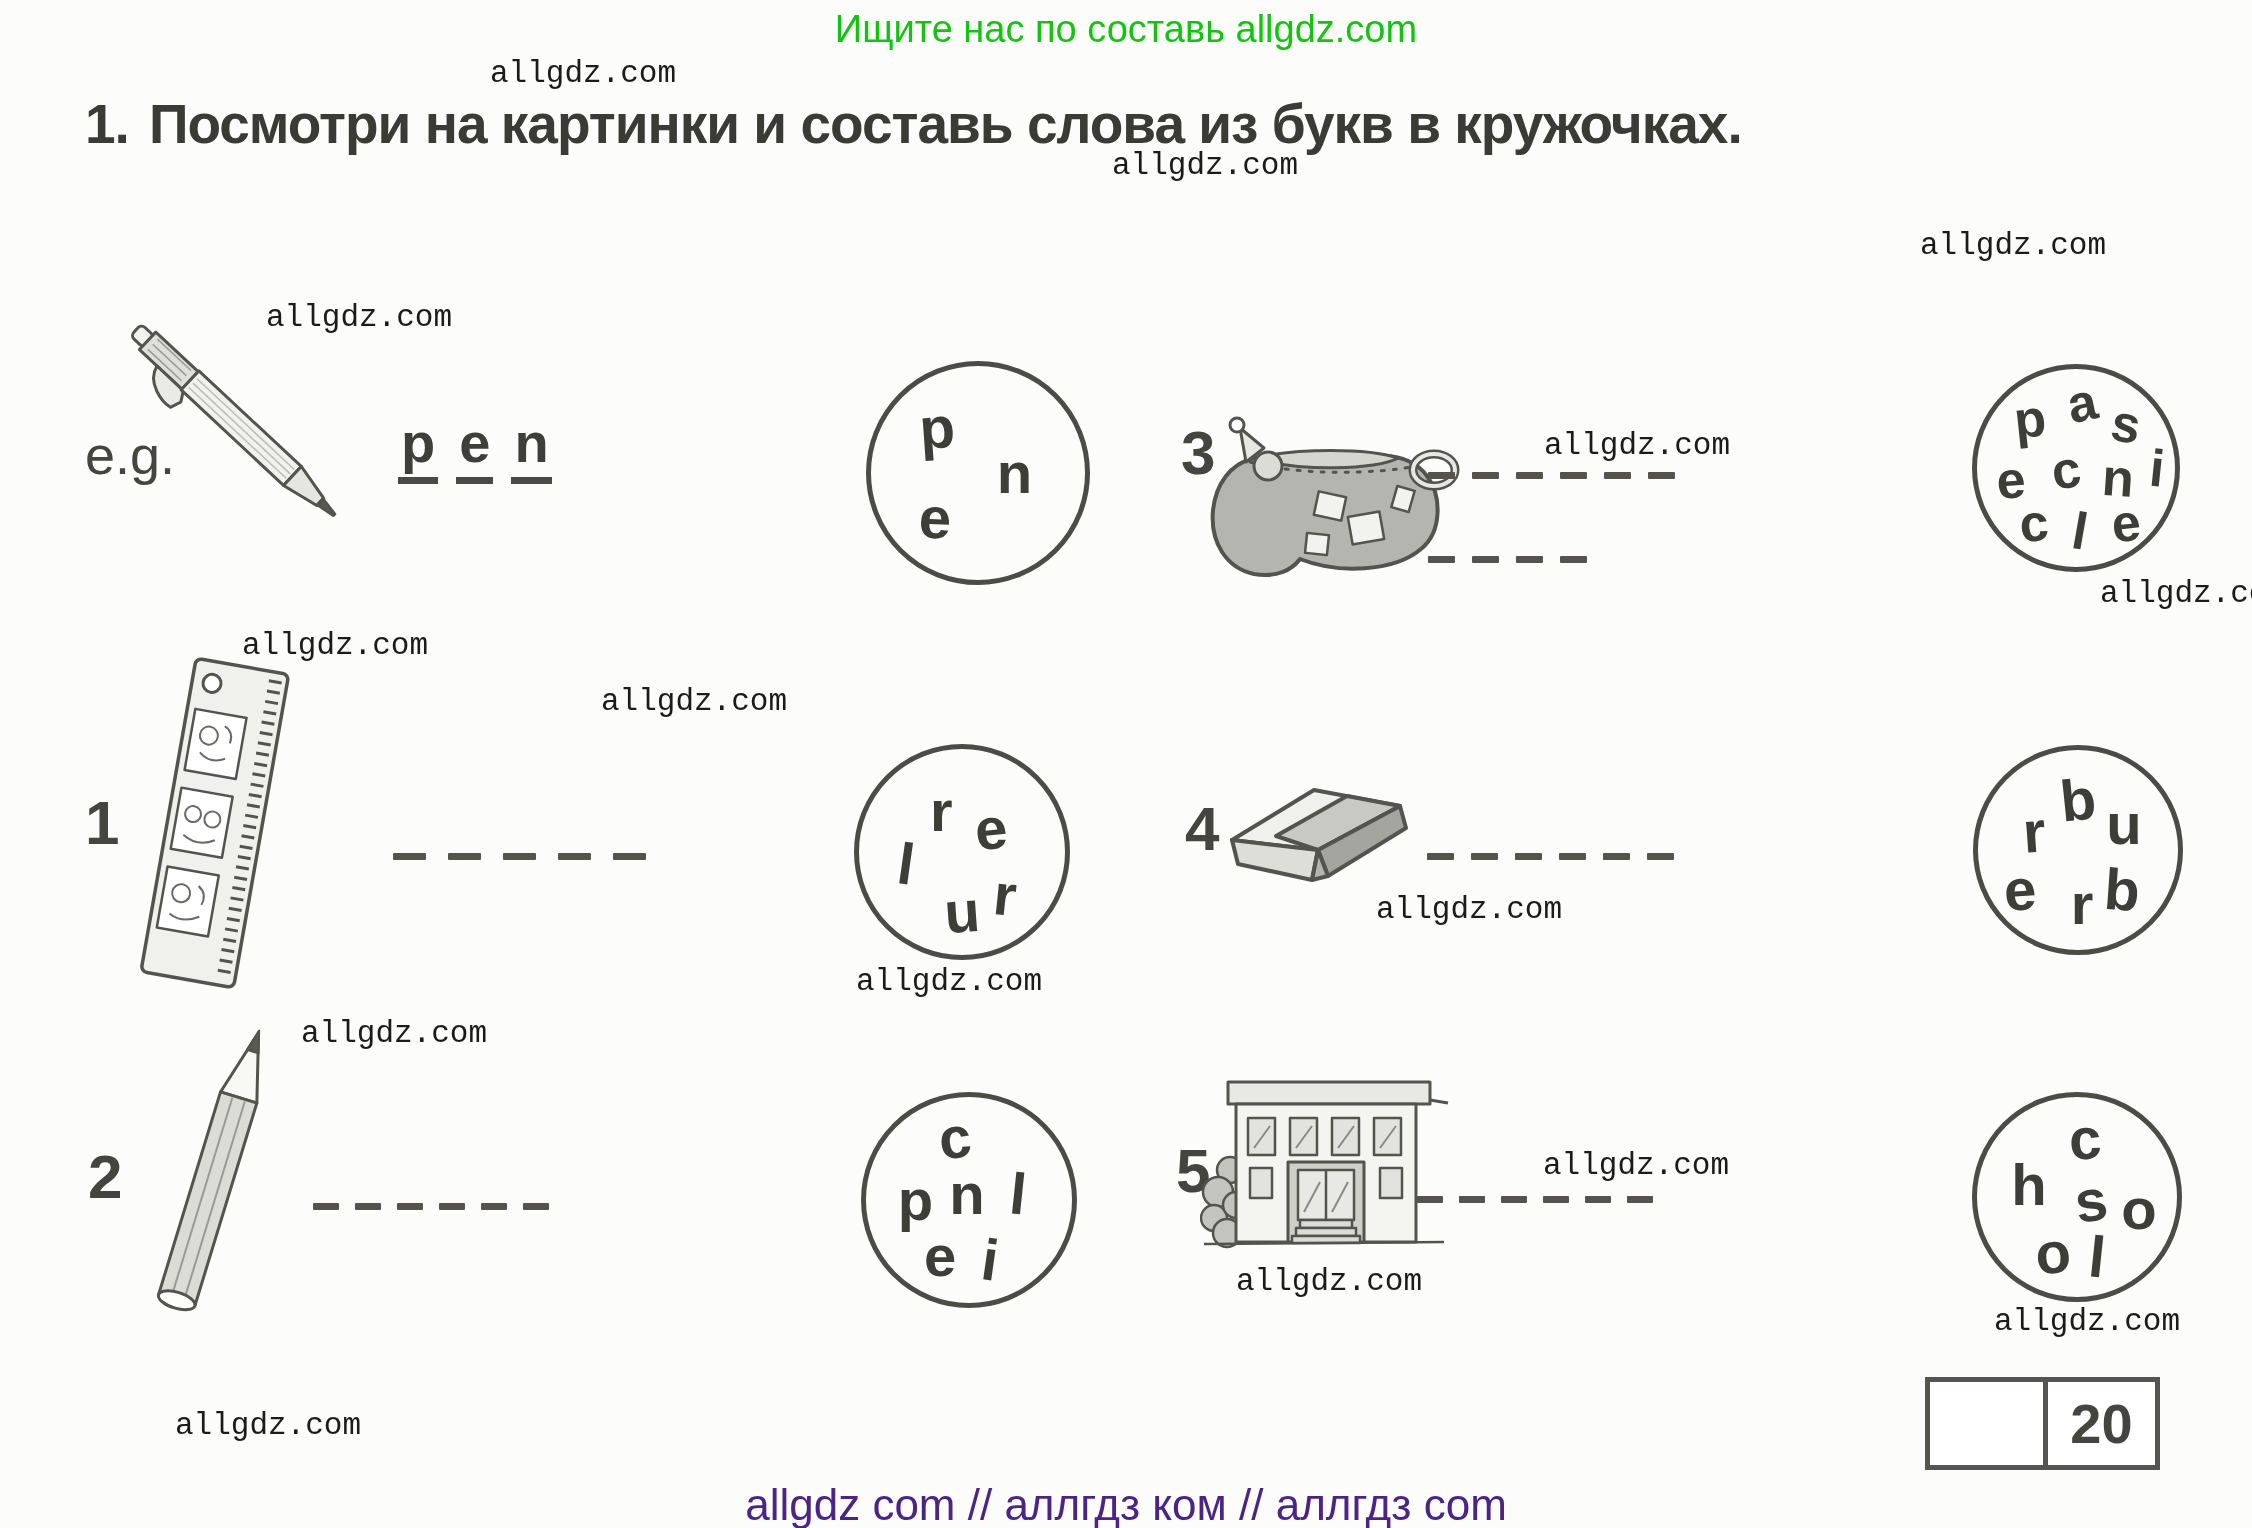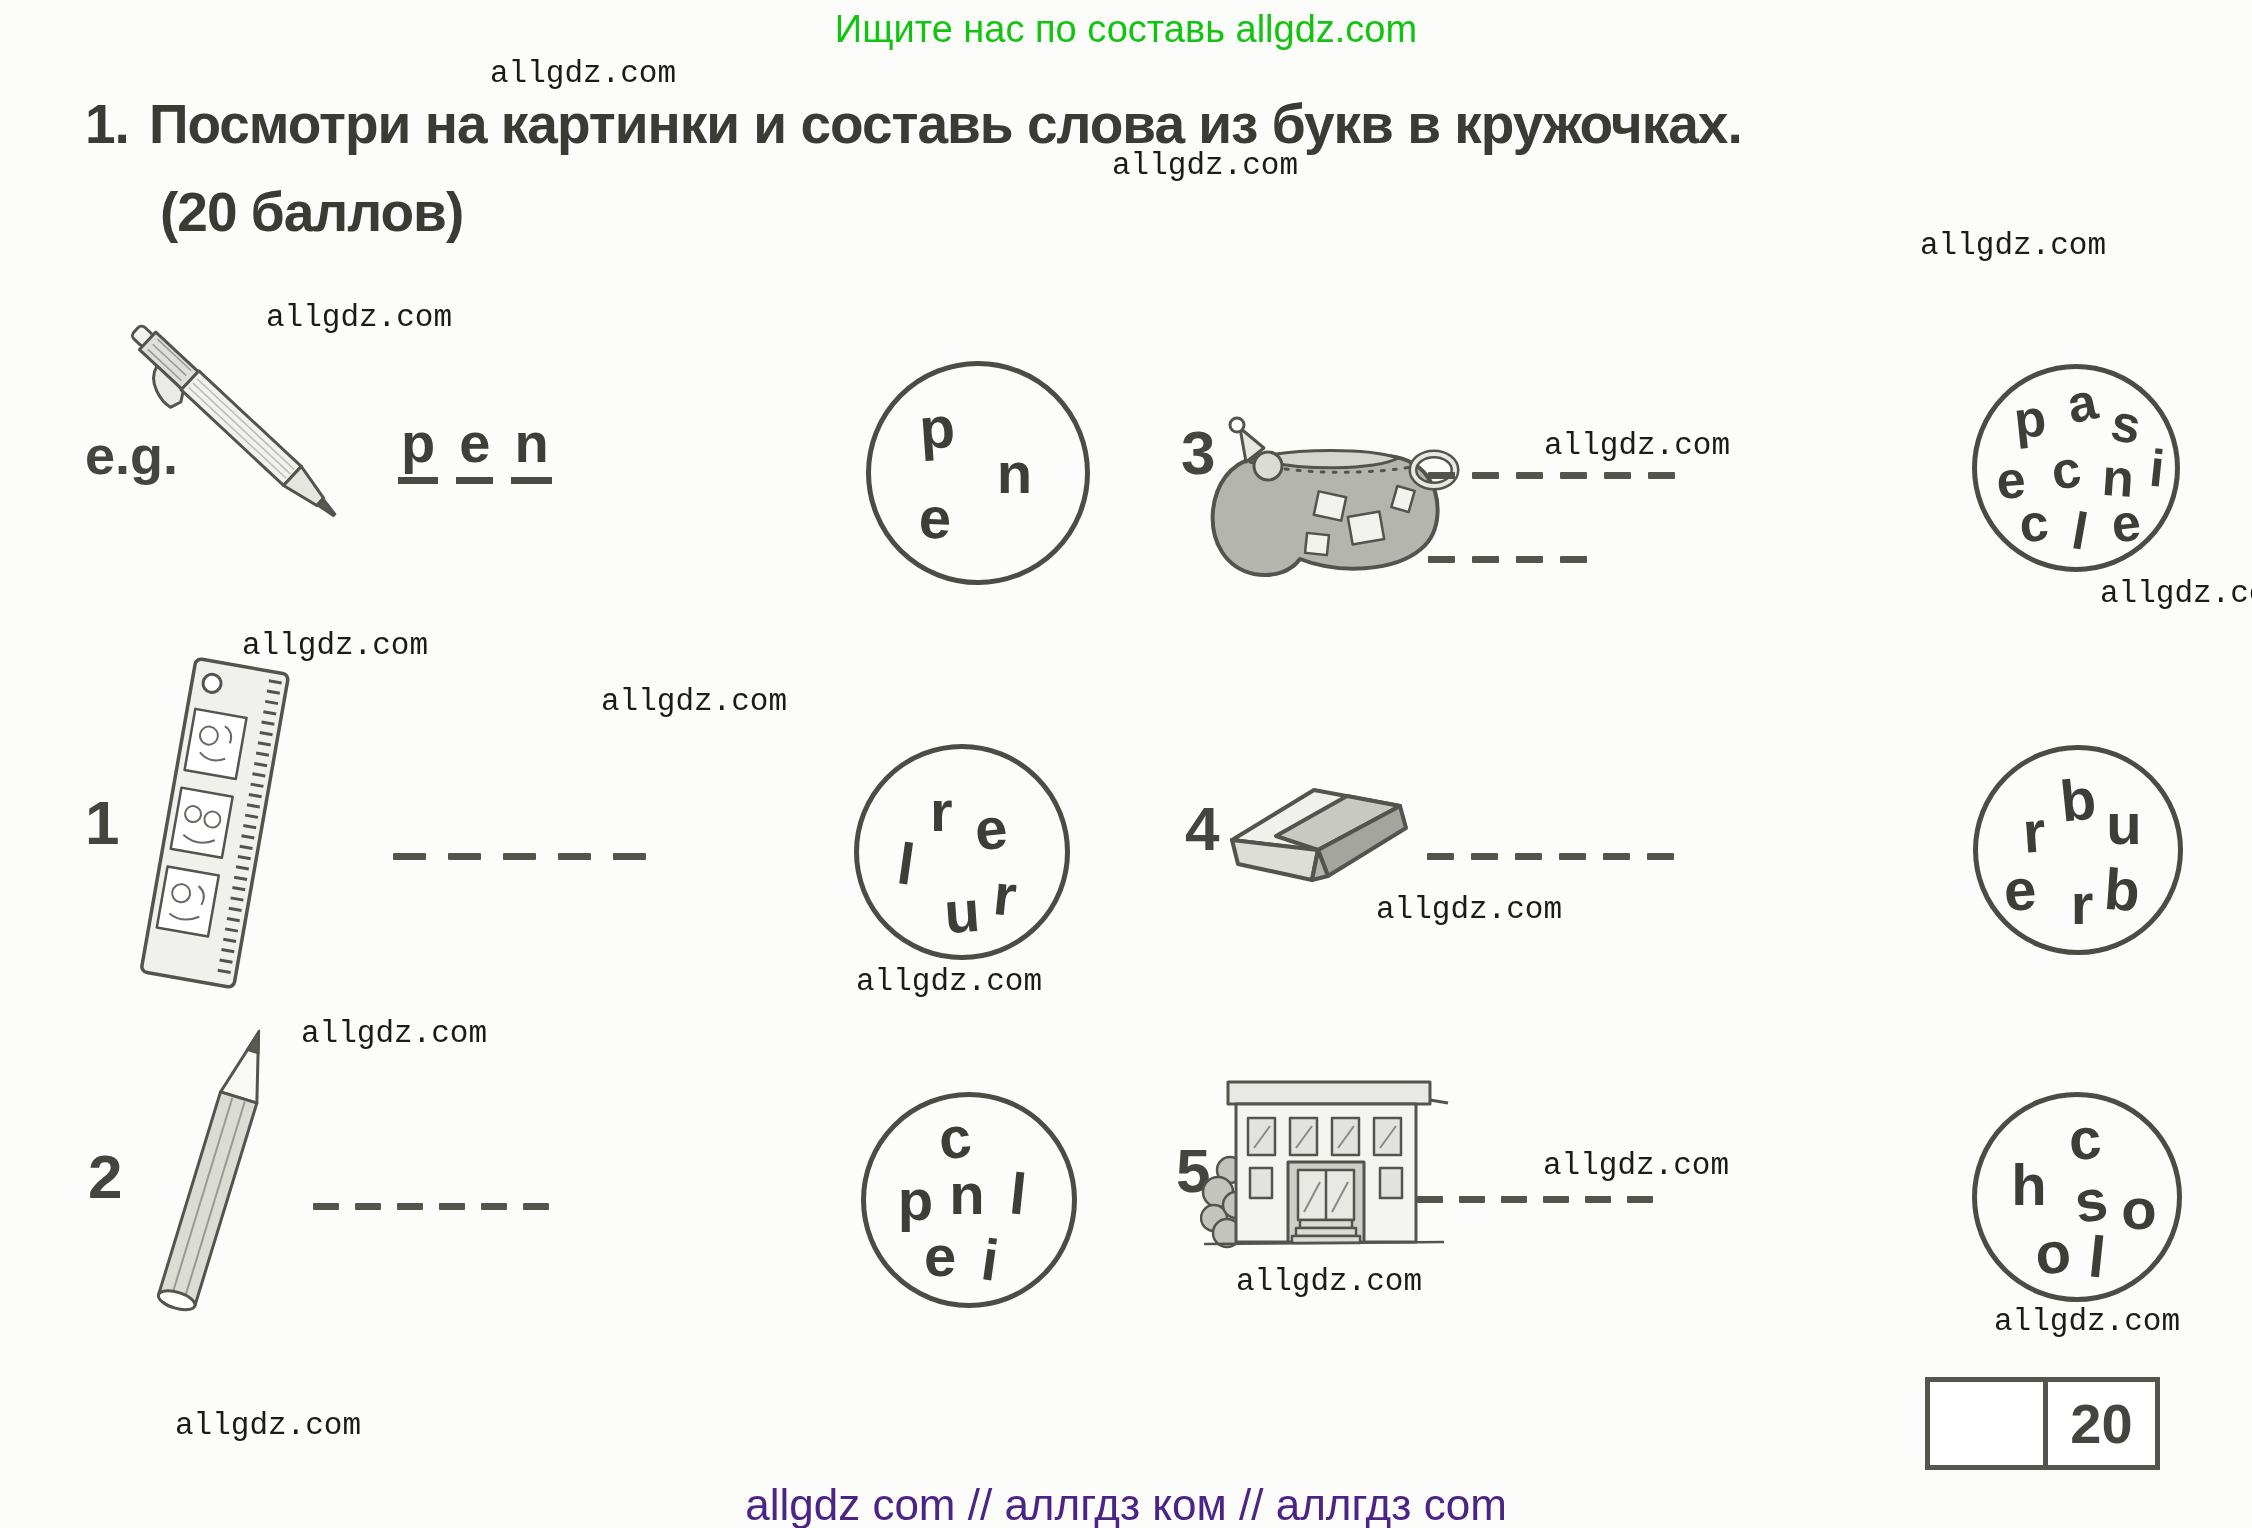--- a/index.html
+++ b/index.html
@@ -5,21 +5,21 @@
   html,body{margin:0;padding:0;background:#e9e9e7;}
   .page{position:relative;width:2252px;height:1528px;background:#fcfcfa;overflow:hidden;
         font-family:"Liberation Sans",sans-serif;color:#3b3b35;}
   .promo{position:absolute;top:8px;left:50%;transform:translateX(-50%);
          font-size:38px;font-weight:400;white-space:nowrap;}
   .title-line1{position:absolute;left:85px;top:92px;display:flex;gap:20px;
                font-size:55px;font-weight:700;letter-spacing:-1px;white-space:nowrap;}
   .title-line2{position:absolute;left:160px;top:180px;font-size:55px;font-weight:700;letter-spacing:-1px;}
   .wm{position:absolute;font-size:31px;color:#1b1b1b;white-space:nowrap;font-family:Liberation Mono, monospace;}
   .num{position:absolute;font-size:62px;font-weight:700;color:#45453f;line-height:1;}
-  .eg-label{position:absolute;left:85px;top:424px;font-size:54px;font-weight:700;color:#45453f;}
+  .eg-label{position:absolute;left:85px;top:424px;font-size:54px;font-weight:400;color:#45453f;}
   .eg-word{position:absolute;left:398px;top:412px;display:flex;gap:18px;}
   .eg-letter{font-size:56px;font-weight:700;color:#3f3f39;line-height:1.1;
              border-bottom:7px solid #4a4a44;padding:0 3px 3px 3px;}
   .dashes{position:absolute;display:flex;}
   .dash{height:7px;background:#54544c;border-radius:1px;}
   .letter-circle{position:absolute;box-sizing:border-box;border:5px solid #4c4c46;border-radius:50%;}
   .cl{position:absolute;font-size:58px;font-weight:700;color:#3e3e38;line-height:1;}
   .lc-small .cl{font-size:52px;}
   .art{position:absolute;}
   .score-box{position:absolute;left:1925px;top:1377px;width:235px;height:93px;
@@ -35,21 +35,20 @@
 <body>
 
 <div class="page">
 
   <div class="promo" style="color:#12c312;">Ищите нас по составь allgdz.com</div>
 
   <div class="title-line1">
     <span>1.</span>
     <span>Посмотри на картинки и составь слова из букв в кружочках.</span>
   </div>
-  <div class="title-line2">(20 баллов)</div>
 
   <div>
       <div class="wm" style="left: 490px; top: 56px;">allgdz.com</div>
       <div class="wm" style="left: 1112px; top: 148px;">allgdz.com</div>
       <div class="wm" style="left: 1920px; top: 228px;">allgdz.com</div>
       <div class="wm" style="left: 266px; top: 300px;">allgdz.com</div>
       <div class="wm" style="left: 1544px; top: 428px;">allgdz.com</div>
       <div class="wm" style="left: 2100px; top: 576px;">allgdz.com</div>
       <div class="wm" style="left: 242px; top: 628px;">allgdz.com</div>
       <div class="wm" style="left: 601px; top: 684px;">allgdz.com</div>

